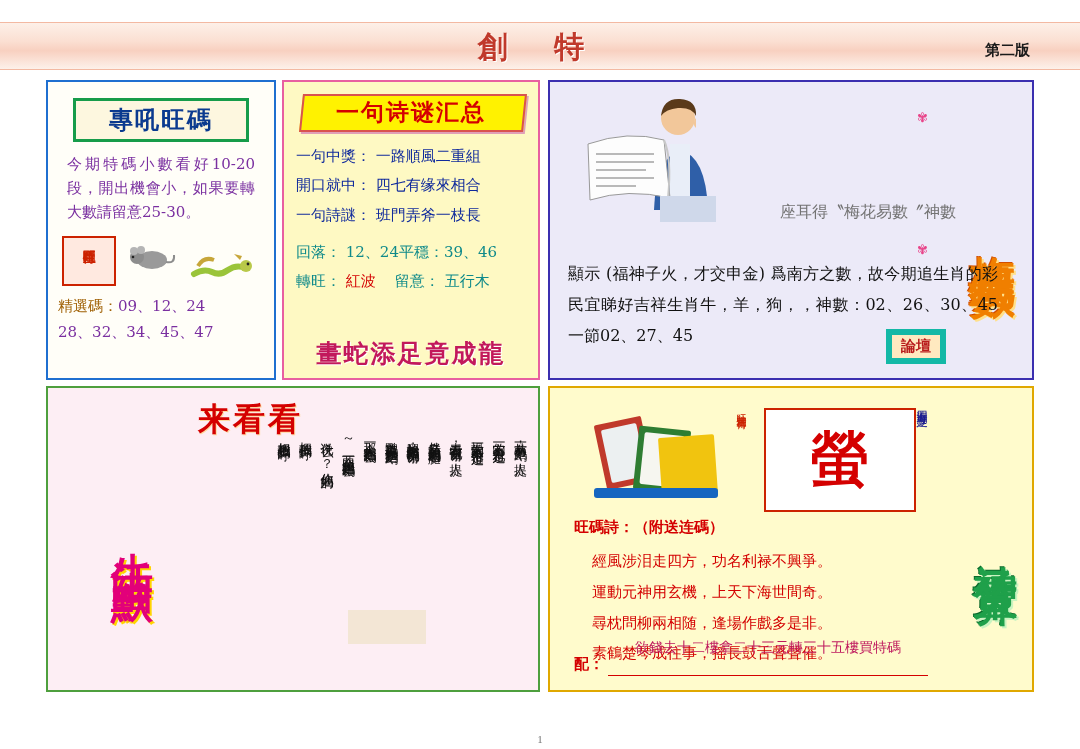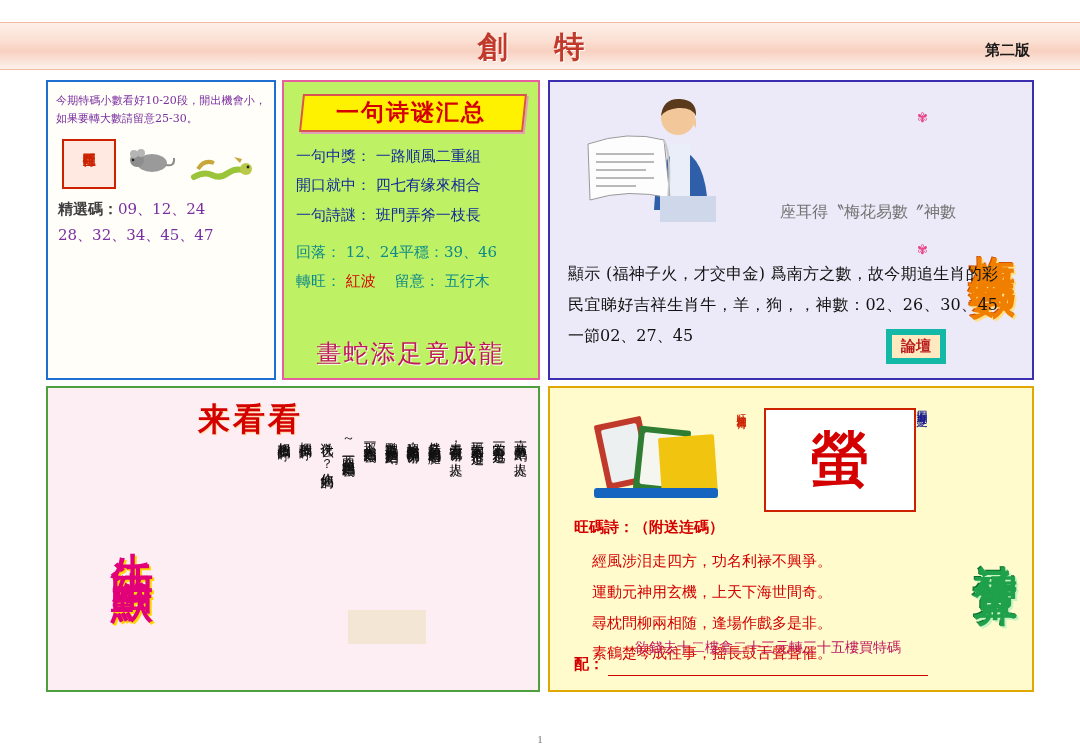--- a/index.html
+++ b/index.html
@@ -39,43 +39,43 @@
   #p1 .hdr{
     margin:16px auto 0;width:170px;height:38px;
     border:3px solid #169c4a;background:#fdf7df;
     display:flex;align-items:center;justify-content:center;
   }
   #p1 .hdr span{
     font-family:"DejaVu Serif","Liberation Serif",serif;
     font-size:24px;font-weight:bold;color:#0b3a8f;letter-spacing:2px;
   }
   #p1 .body{
-    margin:10px 8px 0;font-family:"DejaVu Serif","Liberation Serif",serif;
-    font-size:11px;color:#7a2fa0;line-height:1.6;text-align:justify;
+    margin:10px 19px 0;font-family:"DejaVu Serif","Liberation Serif",serif;
+    font-size:15px;color:#7a2fa0;line-height:1.6;text-align:justify;
   }
   .zodiac-row{position:relative;margin:8px 10px 0;height:56px;}
   .zodiac-box{
     position:absolute;left:4px;top:4px;width:50px;height:46px;
     border:2px solid #cc2200;background:#ffe9e0;
     display:flex;flex-direction:column;align-items:center;justify-content:center;
     font-family:"DejaVu Serif","Liberation Serif",serif;
     font-size:14px;font-weight:bold;color:#cc2200;line-height:1.2;
   }
   .rat-icon{position:absolute;left:68px;top:10px;}
   .dragon-icon{position:absolute;left:130px;top:4px;}
   #p1 .picks{
     margin:6px 10px 0;font-family:"DejaVu Serif","Liberation Serif",serif;
     font-size:15px;color:#7a2fa0;line-height:1.7;
   }
-  #p1 .picks .lab{color:#404040;font-weight:bold;}
+  #p1 .picks .lab{color:#a16207;font-weight:normal;}
 
   
   #p2{
     left:282px;top:80px;width:258px;height:300px;
-    background:#bef264;border:2px solid #e85fa0;
+    background:#fef9c3;border:2px solid #e85fa0;
   }
   .banner{
     position:relative;margin:8px auto 0;width:236px;height:42px;
   }
   .banner .ribbon{
     position:absolute;left:8px;top:4px;width:220px;height:34px;
     background:#fff200;border:2px solid #d9534f;
     transform:skewX(-6deg);
     box-shadow:2px 2px 0 #e0a0b8;
   }
@@ -85,21 +85,21 @@
     font-size:23px;font-weight:bold;color:#d40000;letter-spacing:2px;
   }
   #p2 .lines{margin:10px 12px 0;font-family:"DejaVu Serif","Liberation Serif",serif;font-size:15px;color:#1a1a8f;line-height:1.95;}
   #p2 .lines .k{color:#102a9c;}
   #p2 .lines .v{color:#102a9c;}
   #p2 .teal{color:#0f8a8a;}
   #p2 .red{color:#d40000;}
   #p2 .foot{
     position:absolute;left:0;bottom:8px;width:100%;text-align:center;
     font-family:"DejaVu Serif","Liberation Serif",serif;
-    font-size:25px;font-weight:normal;color:#c2185b;letter-spacing:2px;
+    font-size:25px;font-weight:bold;color:#c2185b;letter-spacing:2px;
     text-shadow:1px 1px 0 #fff;
   }
 
   
   #p3{
     left:548px;top:80px;width:486px;height:300px;
     background:#eceaf8;border:2px solid #3b2fb0;
   }
   #p3 .vtitle{
     position:absolute;right:8px;top:14px;width:92px;height:270px;
@@ -225,20 +225,23 @@
 </style>
 </head>
 <body>
 
 <div class="masthead">
   <div class="title">創 特</div>
   <div class="edition">第二版</div>
 </div>
 
 <div class="panel" id="p1">
+  <div class="hdr">
+    <span>專吼旺碼</span>
+  </div>
   <div class="body">今期特碼小數看好10-20段，開出機會小，如果要轉大數請留意25-30。</div>
 
   <div class="zodiac-row">
     <div class="zodiac-box">
       <span style="writing-mode:vertical-rl;text-orientation:upright;letter-spacing:0;font-size:13px;height:42px;">旺門生肖</span>
     </div>
     <span class="rat-icon">
       <svg width="50" height="32" viewBox="0 0 50 32">
         <ellipse cx="26" cy="18" rx="15" ry="9" fill="#9a9a9a"></ellipse>
         <circle cx="11" cy="15" r="7" fill="#8d8d8d"></circle>

